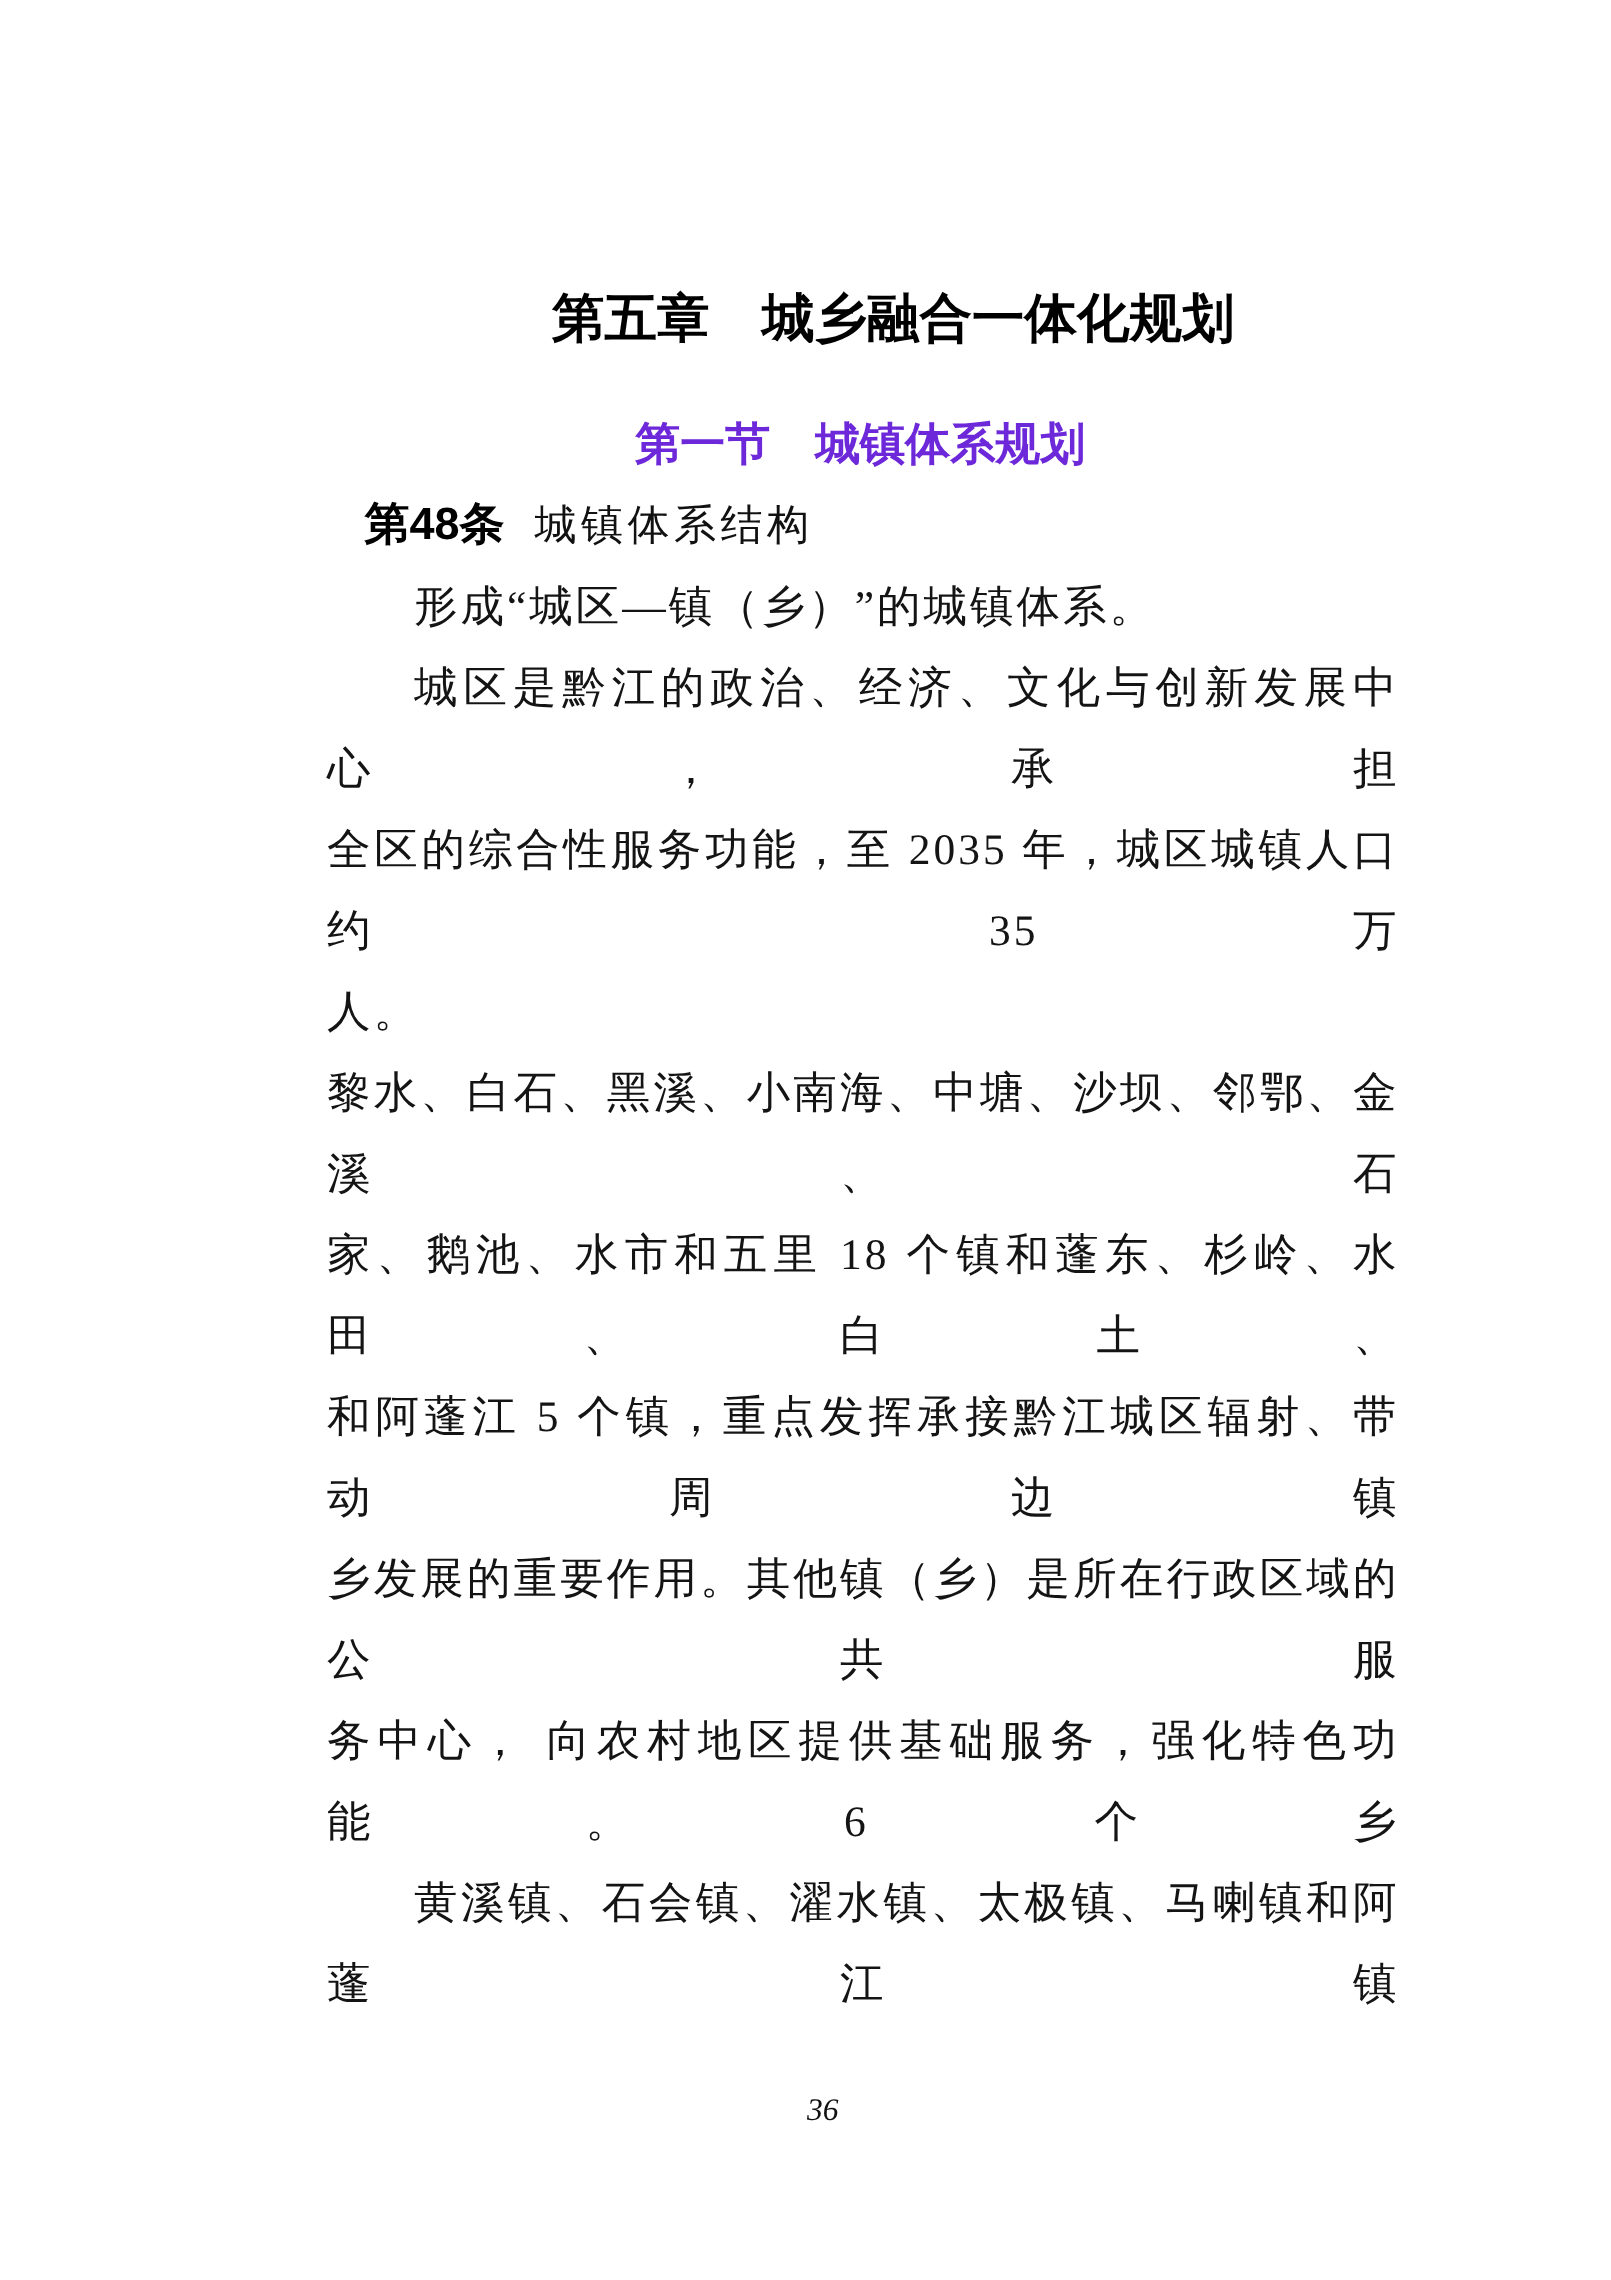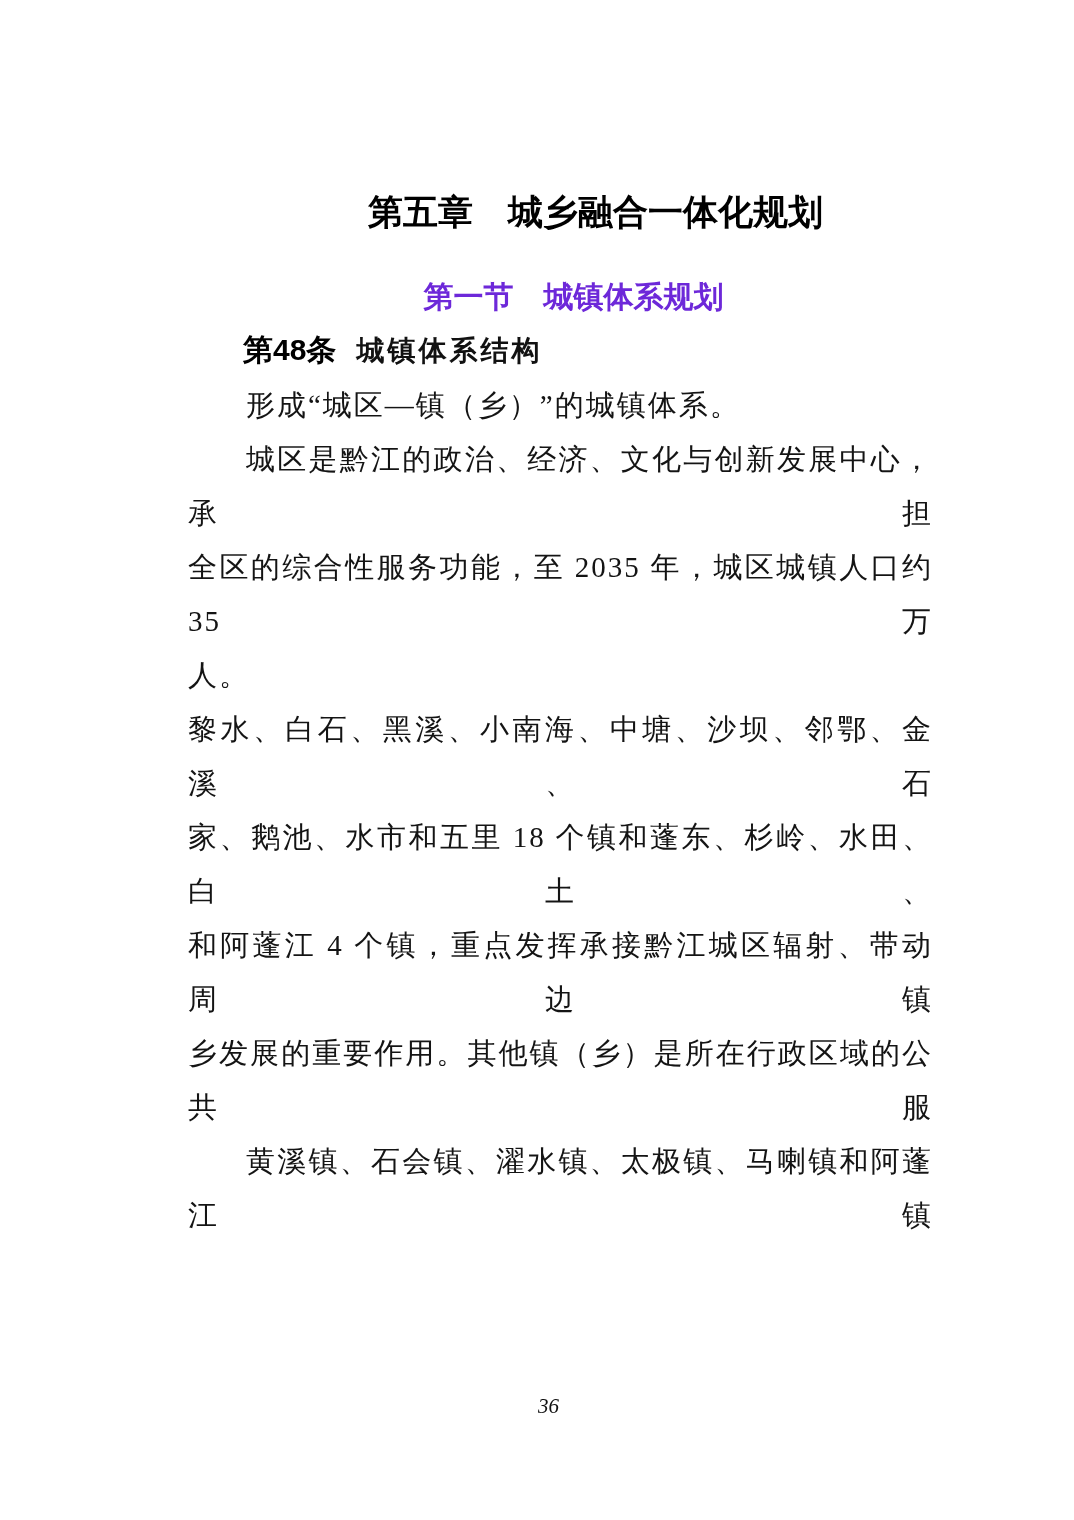--- a/index.html
+++ b/index.html
@@ -51,39 +51,40 @@
   .article-number {
     font-family: "Liberation Sans", "DejaVu Sans", sans-serif;
     font-weight: 700;
     font-size: 30px;
     color: #000000;
     text-align: center;
   }
   .article-title {
     margin-left: 16px;
     font-family: "Liberation Serif", "DejaVu Serif", serif;
-    font-weight: 700;
+    font-weight: 400;
     font-size: 28px;
     letter-spacing: 3px;
     color: #111111;
   }
   .body-text {
     margin-top: 4px;
     font-size: 29px;
     letter-spacing: 2px;
     color: #141414;
   }
   .paragraph { margin: 0; }
   .line {
     line-height: 54px;
     text-align: justify;
     text-align-last: justify;
     text-justify: distribute;
     text-justify: inter-character;
     white-space: normal;
+    margin-left: 30px;
   }
   .line.first { text-indent: 2em; }
   .line.last  { text-align-last: left; }
   .footer {
     position: absolute;
     left: 0;
     right: 0;
     top: 1394px;
     text-align: center;
     font-size: 21px;
@@ -111,22 +112,23 @@
           <div class="line first last">形成“城区—镇（乡）”的城镇体系。</div>
         </div>
         <div class="paragraph">
           <div class="line first">城区是黔江的政治、经济、文化与创新发展中心，承担</div>
           <div class="line">全区的综合性服务功能，至 2035 年，城区城镇人口约 35 万</div>
           <div class="line last">人。</div>
         </div>
         <div class="paragraph">
           <div class="line">黎水、白石、黑溪、小南海、中塘、沙坝、邻鄂、金溪、石</div>
           <div class="line">家、鹅池、水市和五里 18 个镇和蓬东、杉岭、水田、白土、</div>
-          <div class="line">和阿蓬江 4 个镇，重点发挥承接黔江城区辐射、带动周边镇</div>
+          <div class="line">和阿蓬江 5 个镇，重点发挥承接黔江城区辐射、带动周边镇</div>
           <div class="line">乡发展的重要作用。其他镇（乡）是所在行政区域的公共服</div>
+          <div class="line">务中心， 向农村地区提供基础服务，强化特色功能。6 个乡</div>
         </div>
         <div class="paragraph">
           <div class="line first">黄溪镇、石会镇、濯水镇、太极镇、马喇镇和阿蓬江镇</div>
         </div>
       </div>
 
   </div>
 
   <div class="footer">
     <span>36</span>

